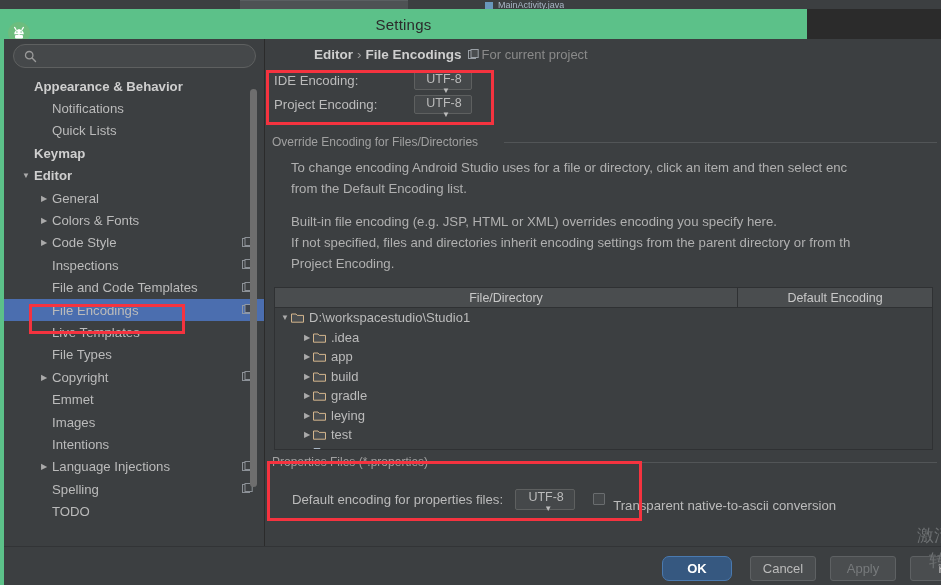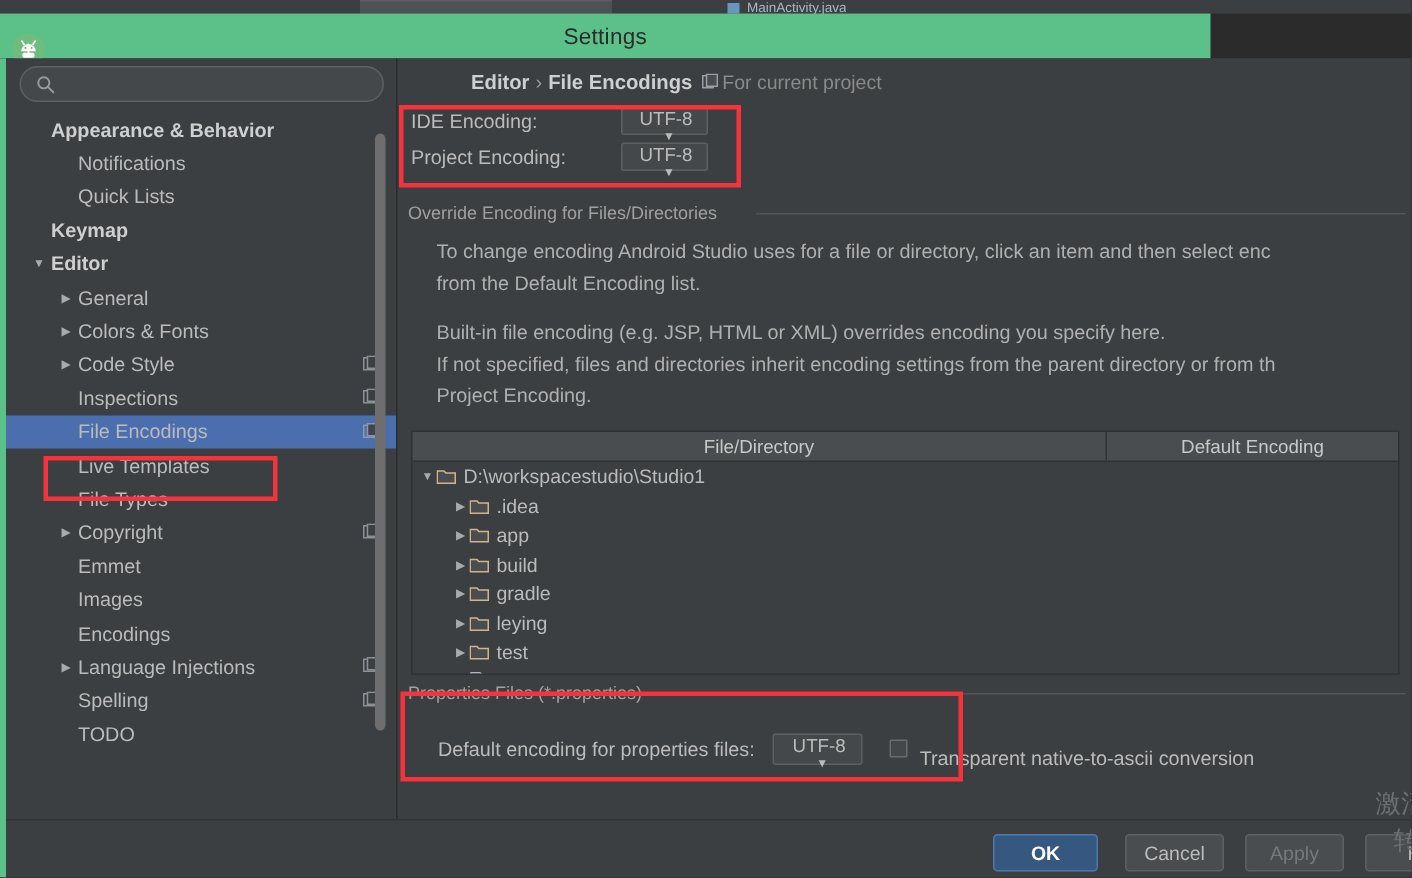--- a/index.html
+++ b/index.html
@@ -192,20 +192,27 @@
               <rect x="3" y="0.5" width="7.2" height="8" fill="#3c3f41" stroke="#9aa0a6" stroke-width="1"></rect>
             </svg>
           </div>
           <div class="node">
             <span class="lbl" style="left:48px">Inspections</span>
             <svg class="cfg-ic" viewBox="0 0 11 11">
               <rect x="0.5" y="1.5" width="7" height="8" fill="none" stroke="#9aa0a6" stroke-width="1"></rect>
               <rect x="3" y="0.5" width="7.2" height="8" fill="#3c3f41" stroke="#9aa0a6" stroke-width="1"></rect>
             </svg>
           </div>
+          <div class="node">
+            <span class="lbl" style="left:48px">File and Code Templates</span>
+            <svg class="cfg-ic" viewBox="0 0 11 11">
+              <rect x="0.5" y="1.5" width="7" height="8" fill="none" stroke="#9aa0a6" stroke-width="1"></rect>
+              <rect x="3" y="0.5" width="7.2" height="8" fill="#3c3f41" stroke="#9aa0a6" stroke-width="1"></rect>
+            </svg>
+          </div>
           <div class="node selected">
             <span class="lbl" style="left:48px">File Encodings</span>
             <svg class="cfg-ic" viewBox="0 0 11 11">
               <rect x="0.5" y="1.5" width="7" height="8" fill="none" stroke="#9aa0a6" stroke-width="1"></rect>
               <rect x="3" y="0.5" width="7.2" height="8" fill="#3c3f41" stroke="#9aa0a6" stroke-width="1"></rect>
             </svg>
           </div>
           <div class="node">
             <span class="lbl" style="left:48px">Live Templates</span>
           </div>
@@ -220,21 +227,21 @@
               <rect x="3" y="0.5" width="7.2" height="8" fill="#3c3f41" stroke="#9aa0a6" stroke-width="1"></rect>
             </svg>
           </div>
           <div class="node">
             <span class="lbl" style="left:48px">Emmet</span>
           </div>
           <div class="node">
             <span class="lbl" style="left:48px">Images</span>
           </div>
           <div class="node">
-            <span class="lbl" style="left:48px">Encodings</span>
+            <span class="lbl" style="left:48px">Intentions</span>
           </div>
           <div class="node">
             <span class="arrow" style="left:34px">▶</span>
             <span class="lbl" style="left:48px">Language Injections</span>
             <svg class="cfg-ic" viewBox="0 0 11 11">
               <rect x="0.5" y="1.5" width="7" height="8" fill="none" stroke="#9aa0a6" stroke-width="1"></rect>
               <rect x="3" y="0.5" width="7.2" height="8" fill="#3c3f41" stroke="#9aa0a6" stroke-width="1"></rect>
             </svg>
           </div>
           <div class="node">
@@ -387,21 +394,21 @@
           <span class="caret">▼</span>
         </span>
         <span style="display:inline-flex;align-items:center;margin-left:18px;">
           <span class="cbx"></span>
           <span class="enc-label" style="margin-left:8px;margin-top:13px;">Transparent native-to-ascii conversion</span>
         </span>
       </div>
     </div>
 
     <div class="bottom">
-      <div class="btn primary" style="left:658px; width:70px;">OK</div>
+      <div class="btn primary" style="left:658px; width:70px;border-radius:7px;">OK</div>
       <div class="btn" style="left:746px; width:66px;">Cancel</div>
       <div class="btn disabled" style="left:826px; width:66px;">Apply</div>
       <div class="btn" style="left:906px; width:66px;">H</div>
     </div>
   </div>
 
   <div class="redbox" style="left:266px; top:70px;  width:228px; height:55px;"></div>
   <div class="redbox" style="left:29px;  top:304px; width:156px; height:30px;"></div>
   <div class="redbox" style="left:267px; top:461px; width:375px; height:60px;"></div>
 

